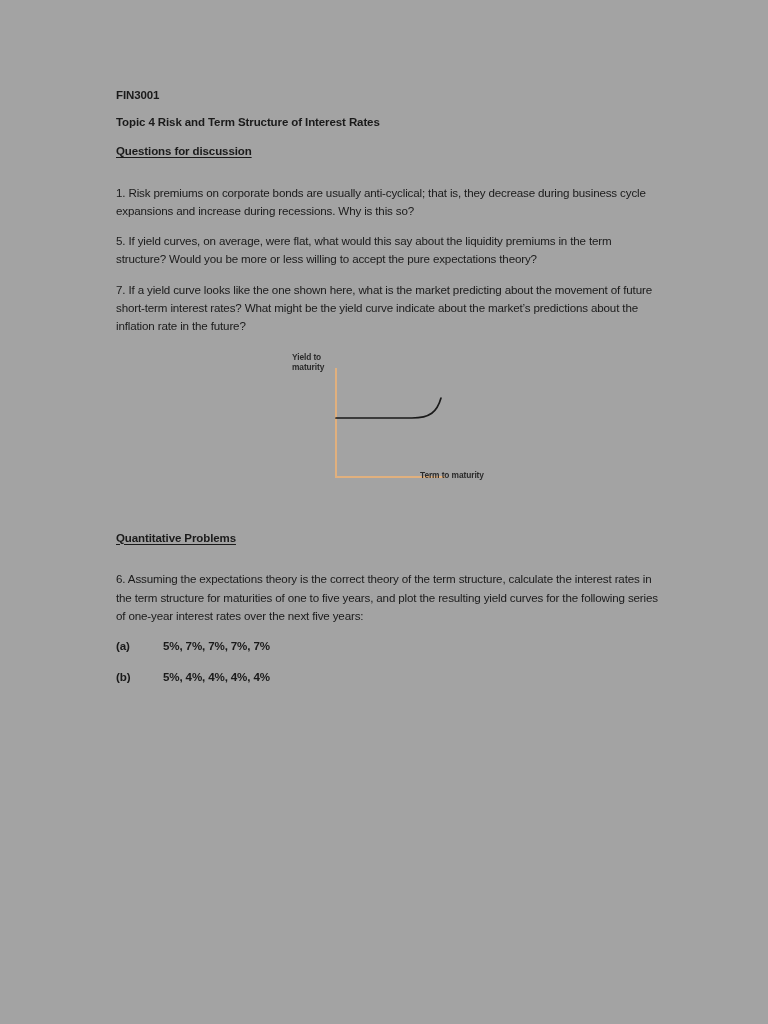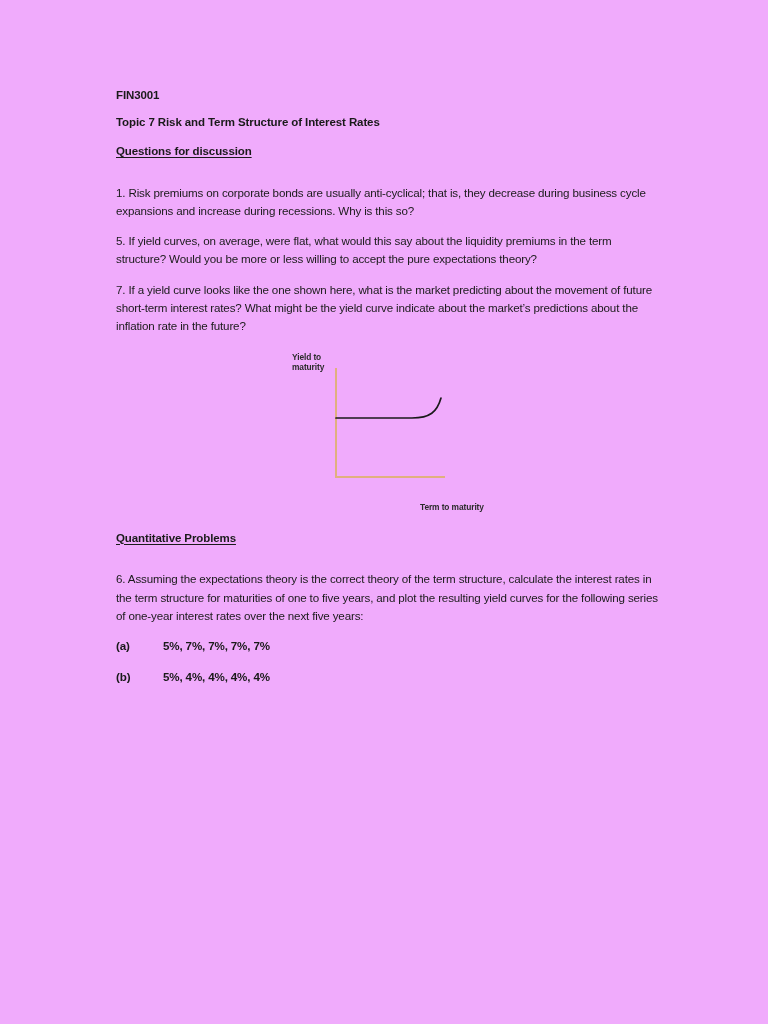--- a/index.html
+++ b/index.html
@@ -13,21 +13,21 @@
     position: relative;
     font-family: "Liberation Sans", sans-serif;
     color: #1a1a1a;
     overflow: hidden;
   }
   .page {
     position: absolute;
     left: 0; top: 0;
     width: 768px;
     height: 1024px;
-    background: #f0abfc;
+    background: #a3a3a3;
   }
   .content {
     position: absolute;
     left: 116px;
     top: 88px;
     width: 540px;
   }
   .line-title {
     font-size: 11.5px;
     font-weight: bold;
@@ -82,30 +82,30 @@
     position: absolute;
     font-family: "Liberation Sans", sans-serif;
     font-size: 8.4px;
     font-weight: bold;
     color: #2b2b2b;
     line-height: 1.25;
     letter-spacing: -0.1px;
     white-space: pre-line;
   }
   .ylab { left: 8px; top: 4px; text-align: left; }
-  .xlab { left: 136px; top: 122px; margin-top: 32px; }
+  .xlab { left: 136px; top: 122px; }
 </style>
 </head>
 <body>
 
 <div class="page">
   <div class="content">
 
     <div class="line-title">FIN3001</div>
-    <div class="line-title">Topic 7 Risk and Term Structure of Interest Rates</div>
+    <div class="line-title">Topic 4 Risk and Term Structure of Interest Rates</div>
 
     <div class="heading-wrap">
       <span class="heading-underline">Questions for discussion</span>
     </div>
 
     <p class="para">1.  Risk premiums on corporate bonds are usually anti-cyclical; that is, they decrease during business cycle expansions and increase during recessions. Why is this so?</p>
     <p class="para wide">5.  If yield curves, on average, were flat, what would this say about the liquidity premiums in the term structure? Would you be more or less willing to accept the pure expectations theory?</p>
     <p class="para wide">7.  If a yield curve looks like the one shown here, what is the market predicting about the movement of future short-term interest rates? What might be the yield curve indicate about the market’s predictions about the inflation rate in the future?</p>
 
     <div class="figure">

